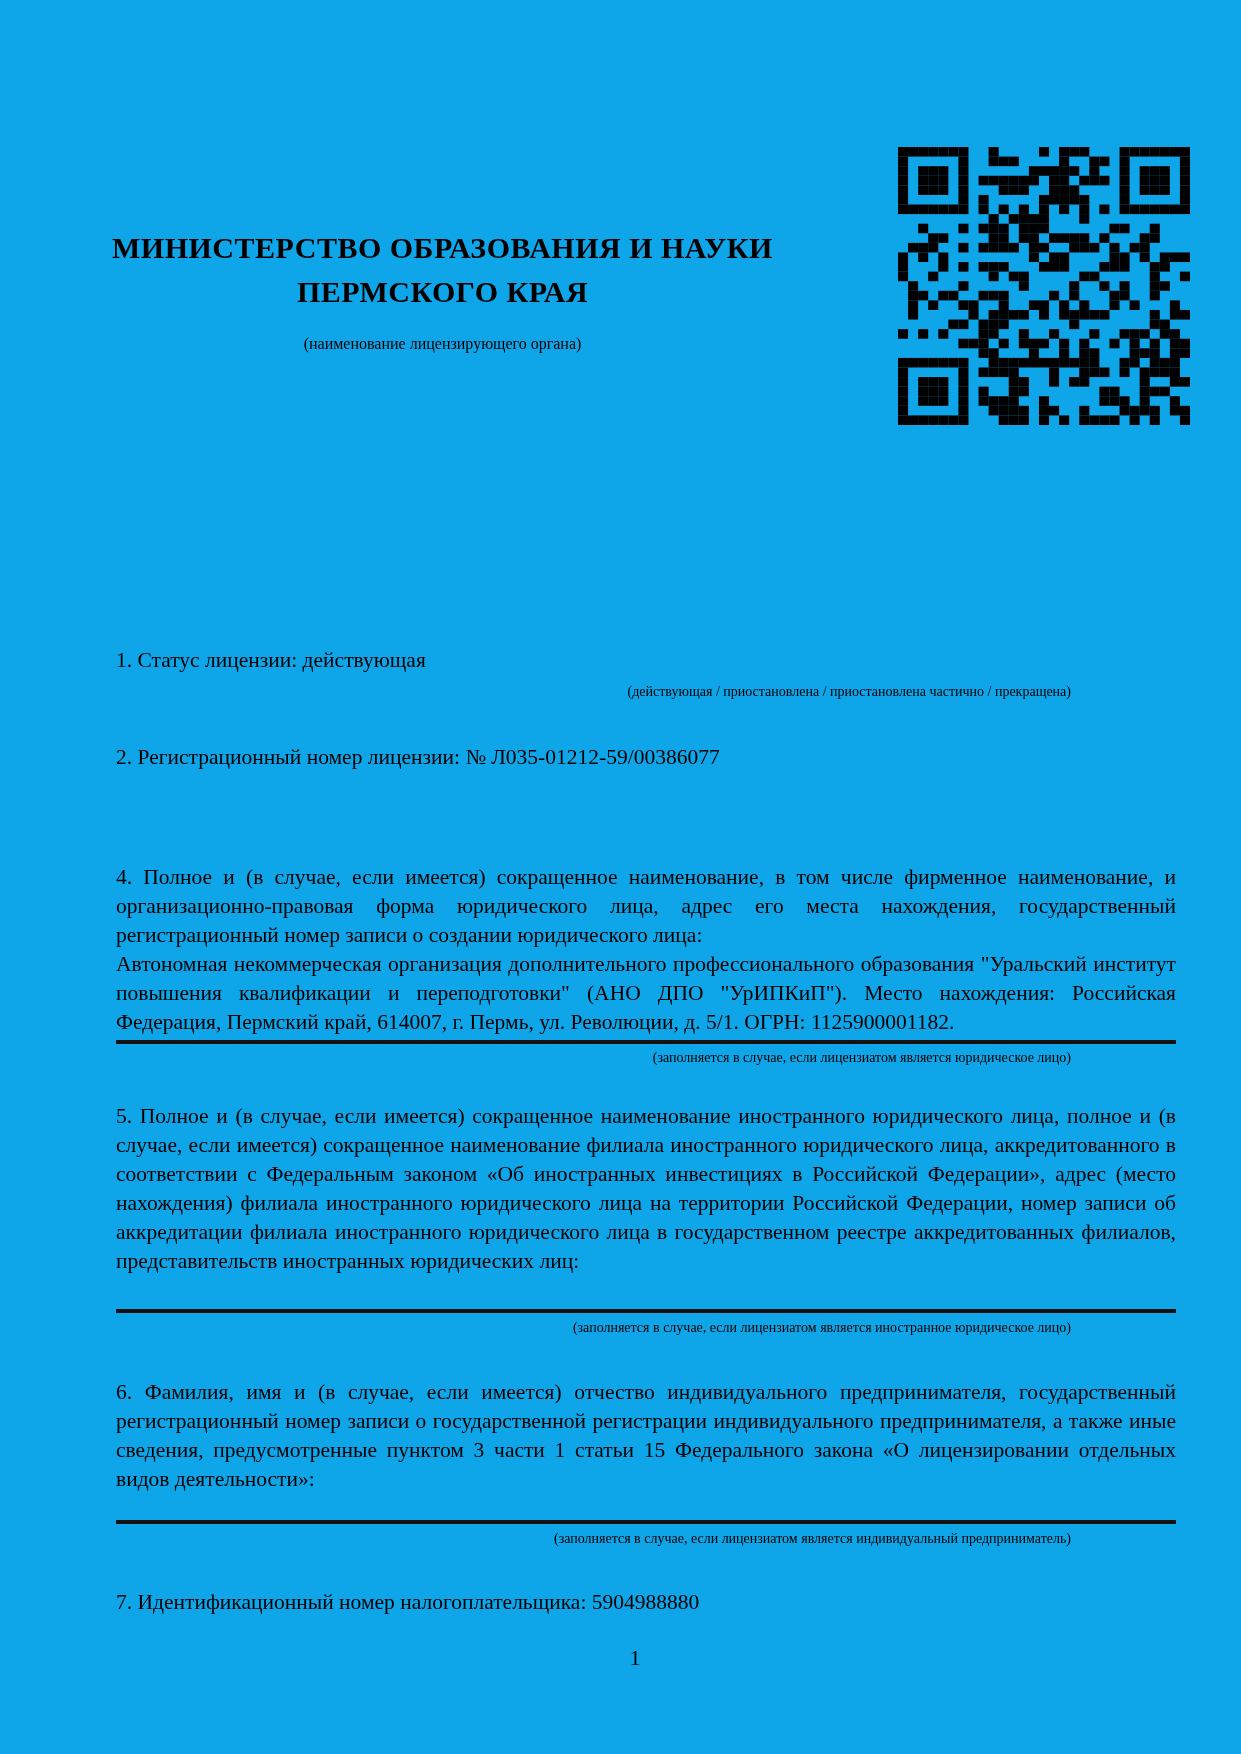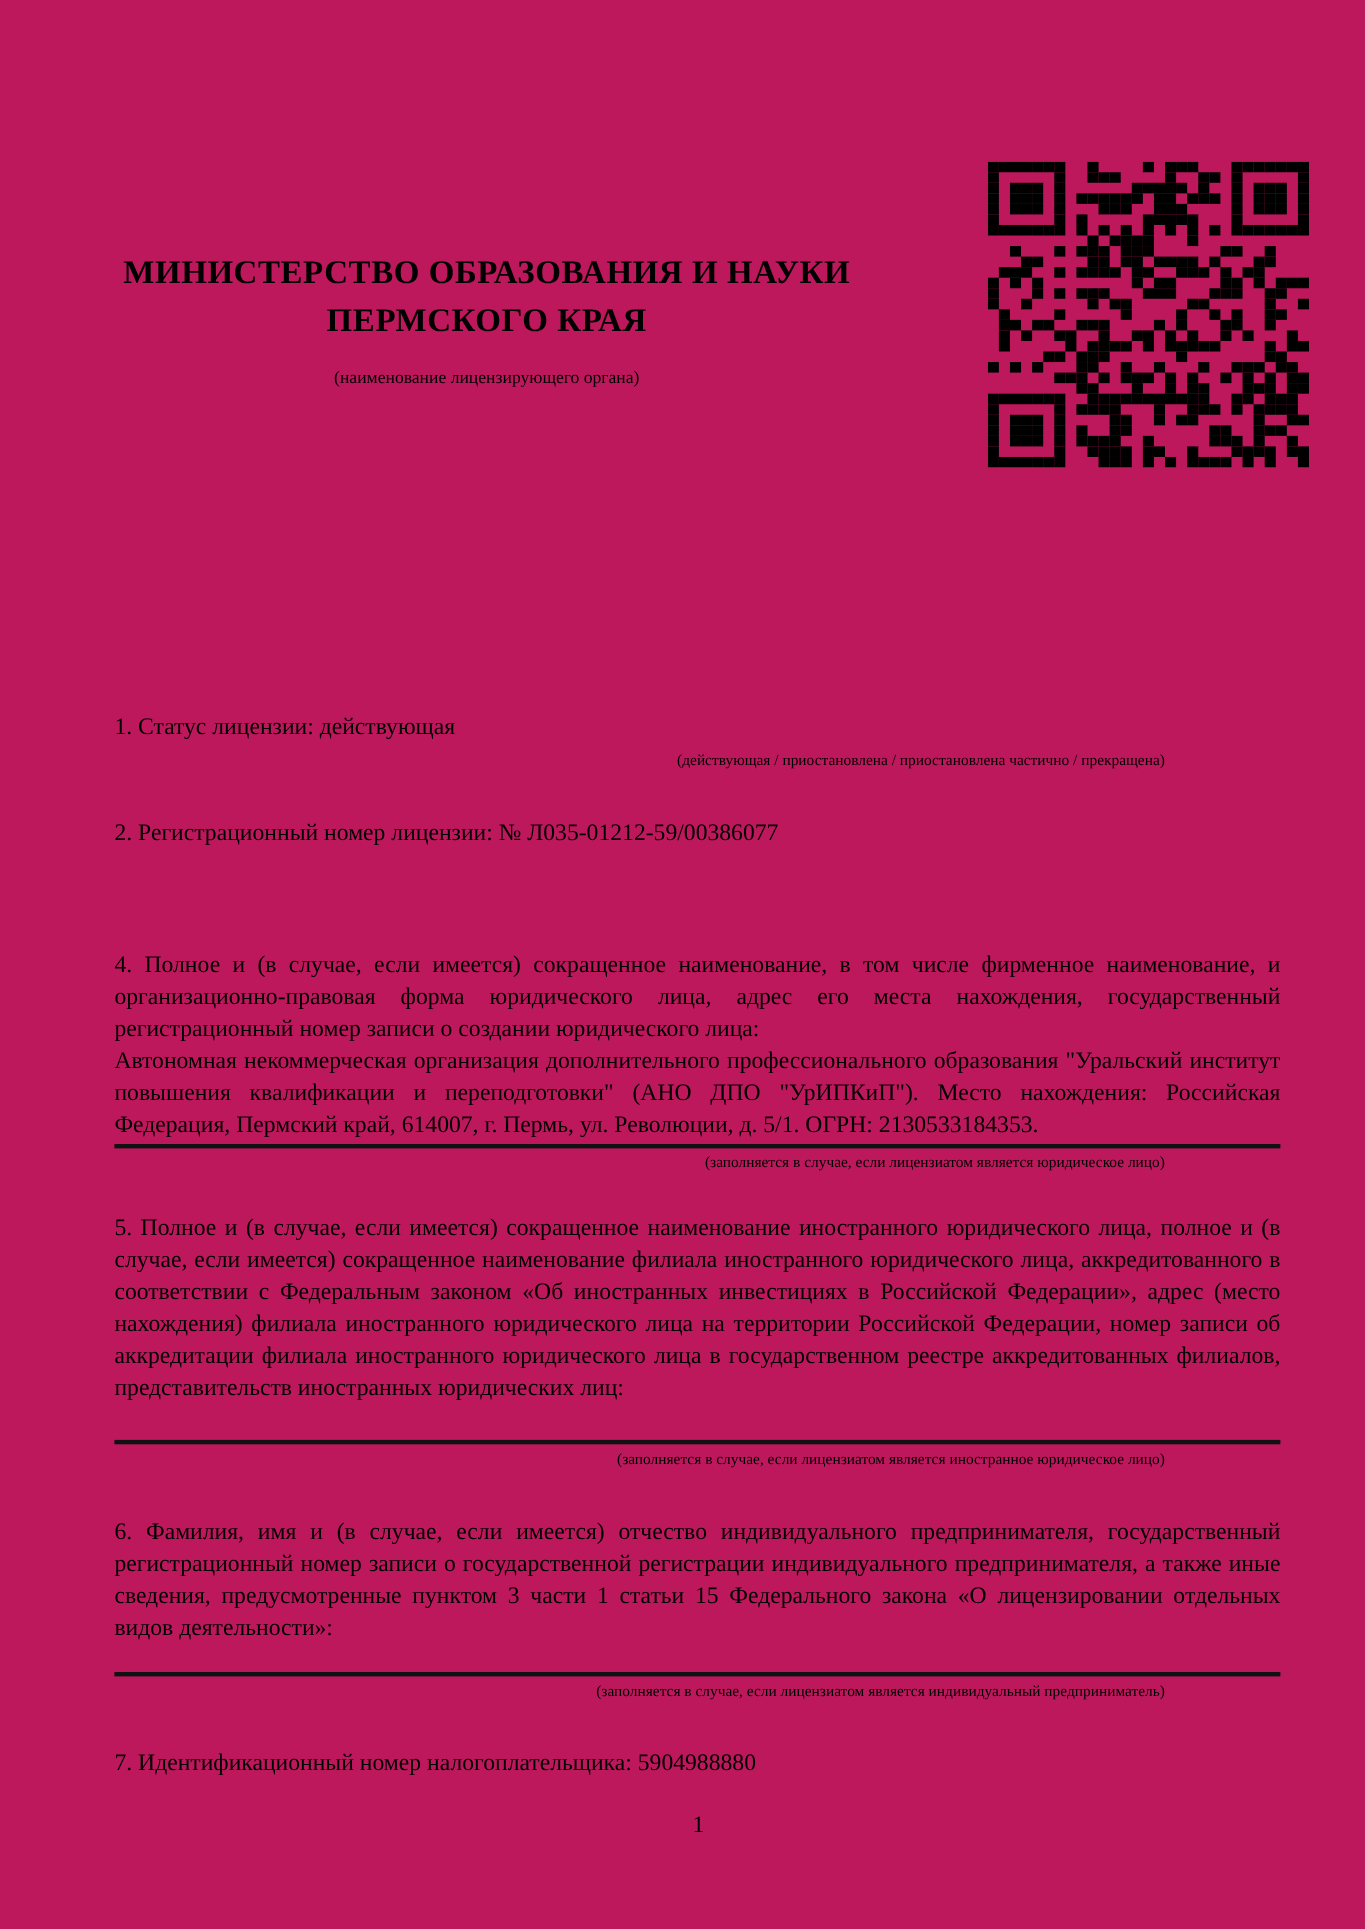--- a/index.html
+++ b/index.html
@@ -1,21 +1,21 @@
 <!DOCTYPE html>
 <html><head>
 <meta charset="utf-8">
 <style>
   html, body { margin: 0; padding: 0; background: #e8e8e8; }
   .page {
     position: relative;
     width: 1241px;
     height: 1754px;
     margin: 0 auto;
-    background: #be185d;
+    background: #0ea5e9;
     font-family: "Liberation Serif", serif;
     color: #000;
     overflow: hidden;
   }
   .abs { position: absolute; }
 
   
   .header-block {
     left: 85px; top: 226px; width: 715px;
     text-align: center;
@@ -38,21 +38,21 @@
 
   
   .doc-title-block {
     left: 105px; top: 542px; width: 955px;
     text-align: center;
     font-size: 21.5px;
     line-height: 29px;
   }
 
   
-  .content { left: 104px; width: 1060px; }
+  .content { left: 116px; width: 1060px; }
   .body-text {
     font-size: 21.5px;
     line-height: 29px;
     margin: 0;
   }
   .just { text-align: justify; }
   .small-caption-wrap { width: 955px; }
   .small-caption {
     font-size: 14px;
     line-height: 22px;
@@ -498,21 +498,21 @@
     </div>
   </div>
 
   <div class="abs content" style="top:743px">
     <p class="body-text">2. Регистрационный номер лицензии: № Л035-01212-59/00386077</p>
   </div>
 
 
   <div class="abs content" style="top:863px">
     <p class="body-text just">4. Полное и (в случае, если имеется) сокращенное наименование, в том числе фирменное наименование, и организационно-правовая форма юридического лица, адрес его места нахождения, государственный регистрационный номер записи о создании юридического лица:</p>
-    <p class="body-text just">Автономная некоммерческая организация дополнительного профессионального образования "Уральский институт повышения квалификации и переподготовки" (АНО ДПО "УрИПКиП"). Место нахождения: Российская Федерация, Пермский край, 614007, г. Пермь, ул. Революции, д. 5/1. ОГРН: 2130533184353.</p>
+    <p class="body-text just">Автономная некоммерческая организация дополнительного профессионального образования "Уральский институт повышения квалификации и переподготовки" (АНО ДПО "УрИПКиП"). Место нахождения: Российская Федерация, Пермский край, 614007, г. Пермь, ул. Революции, д. 5/1. ОГРН: 1125900001182.</p>
     <div class="rule mt3"></div>
     <div class="small-caption-wrap mt3">
       <div class="small-caption">(заполняется в случае, если лицензиатом является юридическое лицо)</div>
     </div>
   </div>
 
   <div class="abs content" style="top:1102px">
     <p class="body-text just">5. Полное и (в случае, если имеется) сокращенное наименование иностранного юридического лица, полное и (в случае, если имеется) сокращенное наименование филиала иностранного юридического лица, аккредитованного в соответствии с Федеральным законом «Об иностранных инвестициях в Российской Федерации», адрес (место нахождения) филиала иностранного юридического лица на территории Российской Федерации, номер записи об аккредитации филиала иностранного юридического лица в государственном реестре аккредитованных филиалов, представительств иностранных юридических лиц:</p>
     <div class="spacer-30"></div>
     <div class="rule"></div>

